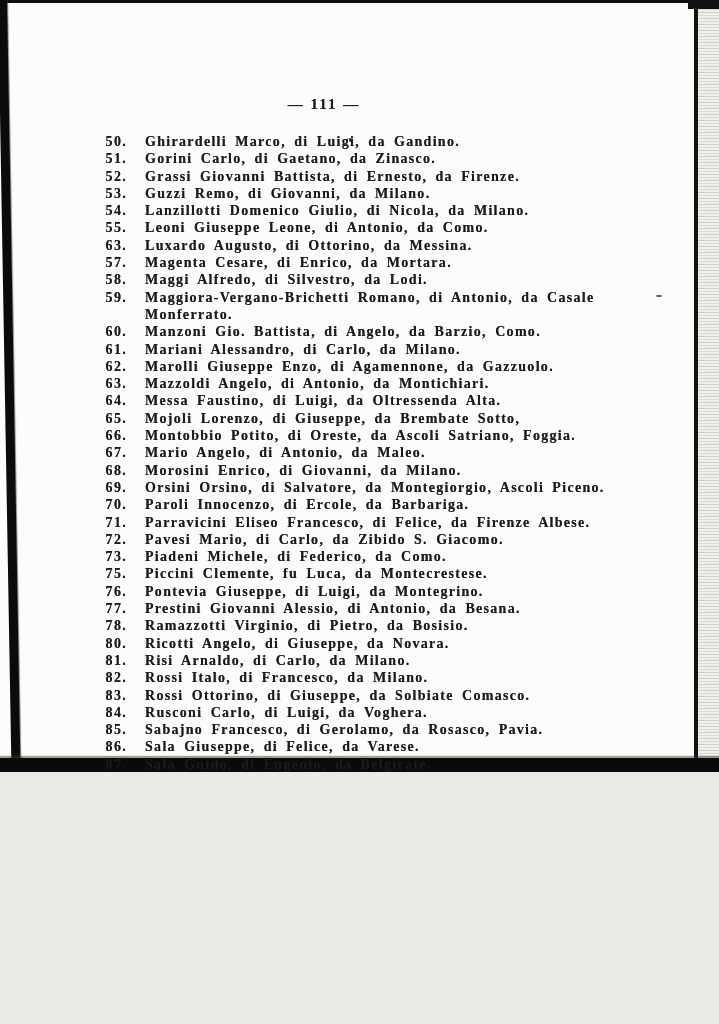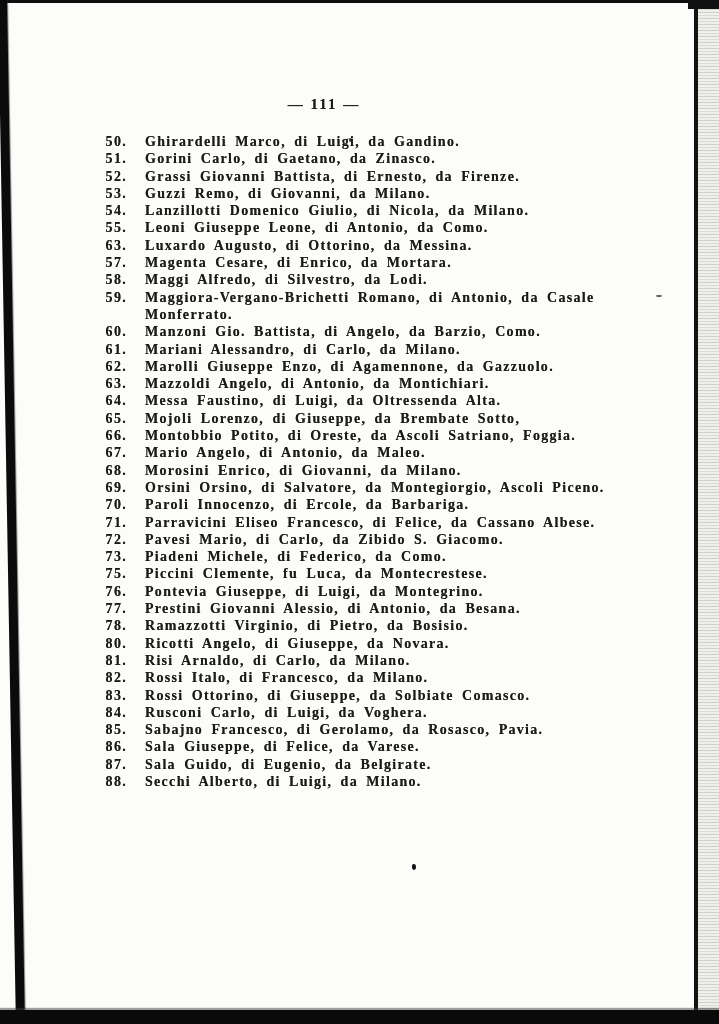--- a/index.html
+++ b/index.html
@@ -4,21 +4,21 @@
 <style>
   html, body {
     margin: 0;
     padding: 0;
     background: #e9e9e6;
     font-family: "Liberation Serif", "DejaVu Serif", serif;
   }
   .page {
     position: relative;
     width: 719px;
-    height: 1024px;
+    height: 772px;
     background: #fcfcfa;
     overflow: hidden;
     color: #1d1b19;
   }
   
   .edge-top {
     position: absolute; top: 0; left: 0; width: 719px; height: 3px;
     background: #0e0e0e;
   }
   .edge-top-right-blob {
@@ -263,21 +263,21 @@
   <div class="entry-row">
     <div class="entry-num">70.</div>
     <div class="entry-body">
       <div class="entry-text">Paroli Innocenzo, di Ercole, da Barbariga.</div>
     </div>
   </div>
 
   <div class="entry-row">
     <div class="entry-num">71.</div>
     <div class="entry-body">
-      <div class="entry-text">Parravicini Eliseo Francesco, di Felice, da Cassano Albese.</div>
+      <div class="entry-text">Parravicini Eliseo Francesco, di Felice, da Firenze Albese.</div>
     </div>
   </div>
 
   <div class="entry-row">
     <div class="entry-num">72.</div>
     <div class="entry-body">
       <div class="entry-text">Pavesi Mario, di Carlo, da Zibido S. Giacomo.</div>
     </div>
   </div>
 

